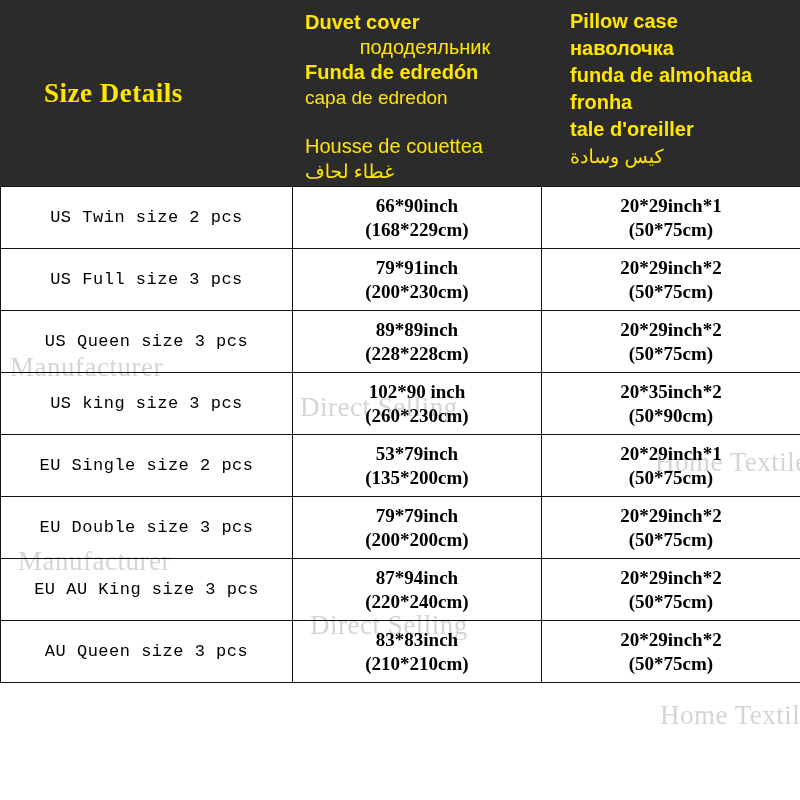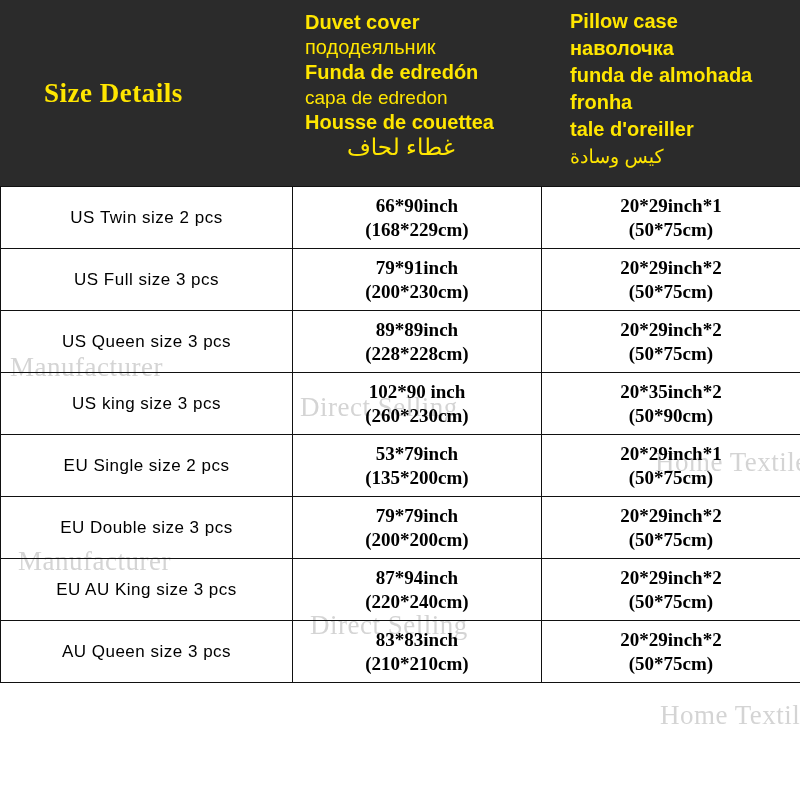--- a/index.html
+++ b/index.html
@@ -84,25 +84,25 @@
   .header-col.pillow {
     left: 570px;
     top: 8px;
     width: 232px;
     font-weight: bold;
     font-size: 20px;
     line-height: 27px;
   }
   .header-col div { white-space: nowrap; }
   .header-col.duvet .l1 { font-weight: bold; font-size: 20px; }
-  .header-col.duvet .l2 { font-size: 20px; }
+  .header-col.duvet .l2 { font-size: 20px; text-align: center; }
   .header-col.duvet .l3 { font-weight: bold; font-size: 20px; }
   .header-col.duvet .l4 { font-size: 19px; }
-  .header-col.duvet .l5 { font-weight: bold; font-size: 20px; }
-  .header-col.duvet .l6 { font-size: 23px; margin-left: 42px; }
+  .header-col.duvet .l5 { font-weight: normal; font-size: 20px; margin-top: 24px; }
+  .header-col.duvet .l6 { font-size: 19px; }
   .header-col.pillow .ar { font-weight: normal; font-size: 19px; }
 
   
   table.size-table {
     position: relative;
     z-index: 10;
     width: 800px;
     border-collapse: collapse;
     table-layout: fixed;
     background: transparent;
@@ -110,21 +110,21 @@
   table.size-table td {
     border: 1px solid #111111;
     padding: 0;
     height: 61px;
     vertical-align: middle;
     text-align: center;
     background: transparent;
   }
   td.c-name {
     width: 291px;
-    font-family: Liberation Sans, sans-serif;
+    font-family: Liberation Mono, monospace;
     font-size: 17px;
     color: #000000;
     letter-spacing: 0.5px;
   }
   td.c-duvet {
     width: 248px;
   }
   td.c-pillow {
     width: 258px;
   }

